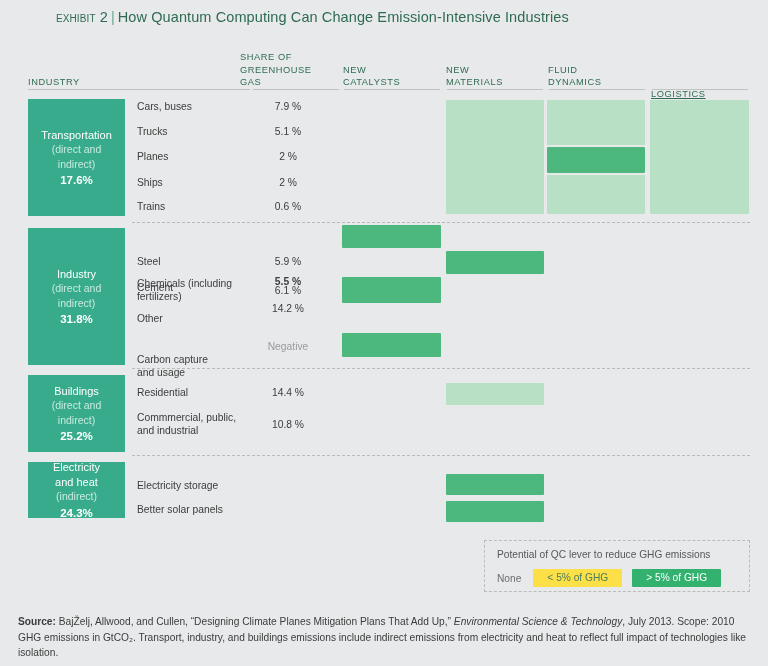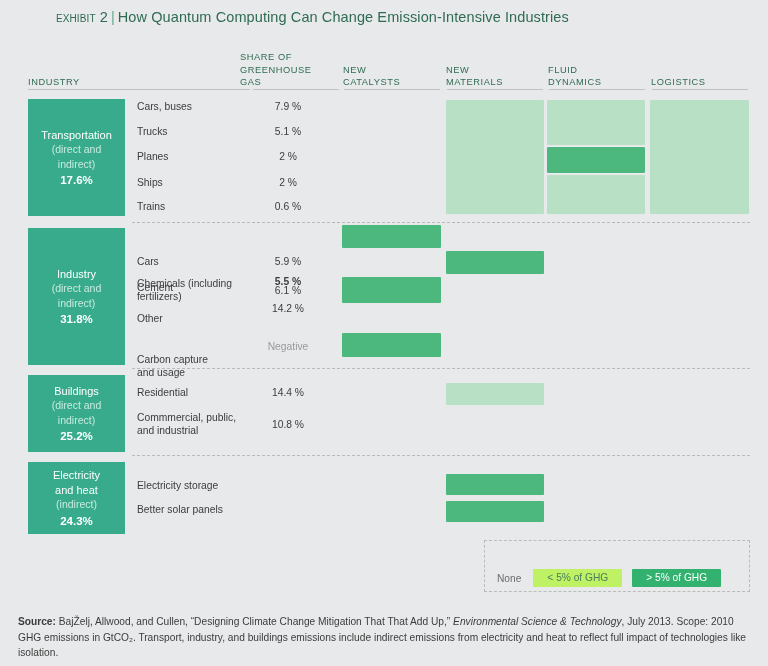--- a/index.html
+++ b/index.html
@@ -133,21 +133,21 @@
   }
   .legend-chip {
     font-size: 10.2px;
     height: 18px;
     line-height: 18px;
     padding: 0 14px;
     text-align: center;
     border-radius: 1px;
     white-space: nowrap;
   }
-  .legend-chip.low  { background: #bef264; color: #4a7d5d; }
+  .legend-chip.low  { background: #fde047; color: #4a7d5d; }
   .legend-chip.high { background: #32b16f; color: #ffffff; }
 
   
   .footer {
     position: absolute;
     left: 18px;
     top: 614px;
     width: 730px;
     font-size: 10.2px;
     color: #3c3c3c;
@@ -179,21 +179,21 @@
 <div class="col-head" style="left:446px; top:63.5px; width:98px;">
   <div>NEW</div>
   <div>MATERIALS</div>
 </div>
 
 <div class="col-head" style="left:548px; top:63.5px; width:98px;">
   <div>FLUID</div>
   <div>DYNAMICS</div>
 </div>
 
-<div class="col-head" style="left:651px; top:76px; width:98px;">
+<div class="col-head" style="left:651px; top:88px; width:98px;text-decoration:underline;">
   <div>LOGISTICS</div>
 </div>
 
 <div class="head-rule" style="left:28px;  width:222px;"></div>
 <div class="head-rule" style="left:253px; width:86px;"></div>
 <div class="head-rule" style="left:344px; width:96px;"></div>
 <div class="head-rule" style="left:447px; width:96px;"></div>
 <div class="head-rule" style="left:549px; width:96px;"></div>
 <div class="head-rule" style="left:652px; width:96px;"></div>
 
@@ -227,21 +227,21 @@
 
 <div class="dash-sep" style="top:222px;"></div>
 
 <div class="group-block" style="top:228px; height:137px;">
   <div class="group-name">Industry</div>
   <div class="group-sub">(direct and</div>
   <div class="group-sub">indirect)</div>
   <div class="group-pct">31.8%</div>
 </div>
 
-<div class="row-label" style="top:256px;">Cars</div>
+<div class="row-label" style="top:256px;">Steel</div>
 <div class="row-value" style="top:256px;">5.9 %</div>
 
 <div class="row-label" style="top:282px;">Cement</div>
 <div class="row-value" style="top:276px;font-weight:bold;">5.5 %</div>
 
 <div class="row-label" style="top:278px;">
   <div>Chemicals (including</div>
   <div>fertilizers)</div>
 </div>
 <div class="row-value" style="top:285px;">6.1 %</div>
@@ -275,37 +275,38 @@
 <div class="row-label" style="top:412px;">
   <div>Commmercial, public,</div>
   <div>and industrial</div>
 </div>
 <div class="row-value" style="top:419px;">10.8 %</div>
 
 <div class="cell low" style="left:446px; top:383px; width:98px; height:22px;"></div>
 
 <div class="dash-sep" style="top:455px;"></div>
 
-<div class="group-block" style="top:462px; height:72px;">
+<div class="group-block" style="top:462px; height:56px;">
   <div class="group-name">Electricity</div>
   <div class="group-name">and heat</div>
   <div class="group-sub">(indirect)</div>
   <div class="group-pct">24.3%</div>
 </div>
 
 <div class="row-label" style="top:480px;">Electricity storage</div>
 <div class="row-label" style="top:504px;">Better solar panels</div>
 
 <div class="cell high" style="left:446px; top:474px; width:98px; height:21px;"></div>
 <div class="cell high" style="left:446px; top:501px; width:98px; height:21px;"></div>
 
 <div class="legend">
+  <div class="legend-title">Potential of QC lever to reduce GHG emissions</div>
   <div class="legend-row">
     <span class="legend-none">None</span>
     <span class="legend-chip low">&lt; 5% of GHG</span>
     <span class="legend-chip high">&gt; 5% of GHG</span>
   </div>
 </div>
 
 <div class="footer">
-  <b>Source:</b><span> BajŽelj, Allwood, and Cullen, “Designing Climate Change Mitigation That That Add Up,” </span><i>Environmental Science &amp; Technology</i><span>, July 2013.</span>
+  <b>Source:</b><span> BajŽelj, Allwood, and Cullen, “Designing Climate Planes Mitigation Plans That Add Up,” </span><i>Environmental Science &amp; Technology</i><span>, July 2013.</span>
   <span>Scope: 2010 GHG emissions in GtCO₂. Transport, industry, and buildings emissions include indirect emissions from electricity and heat to reflect full impact of technologies like isolation.</span>
 </div>
 
 </body></html>

